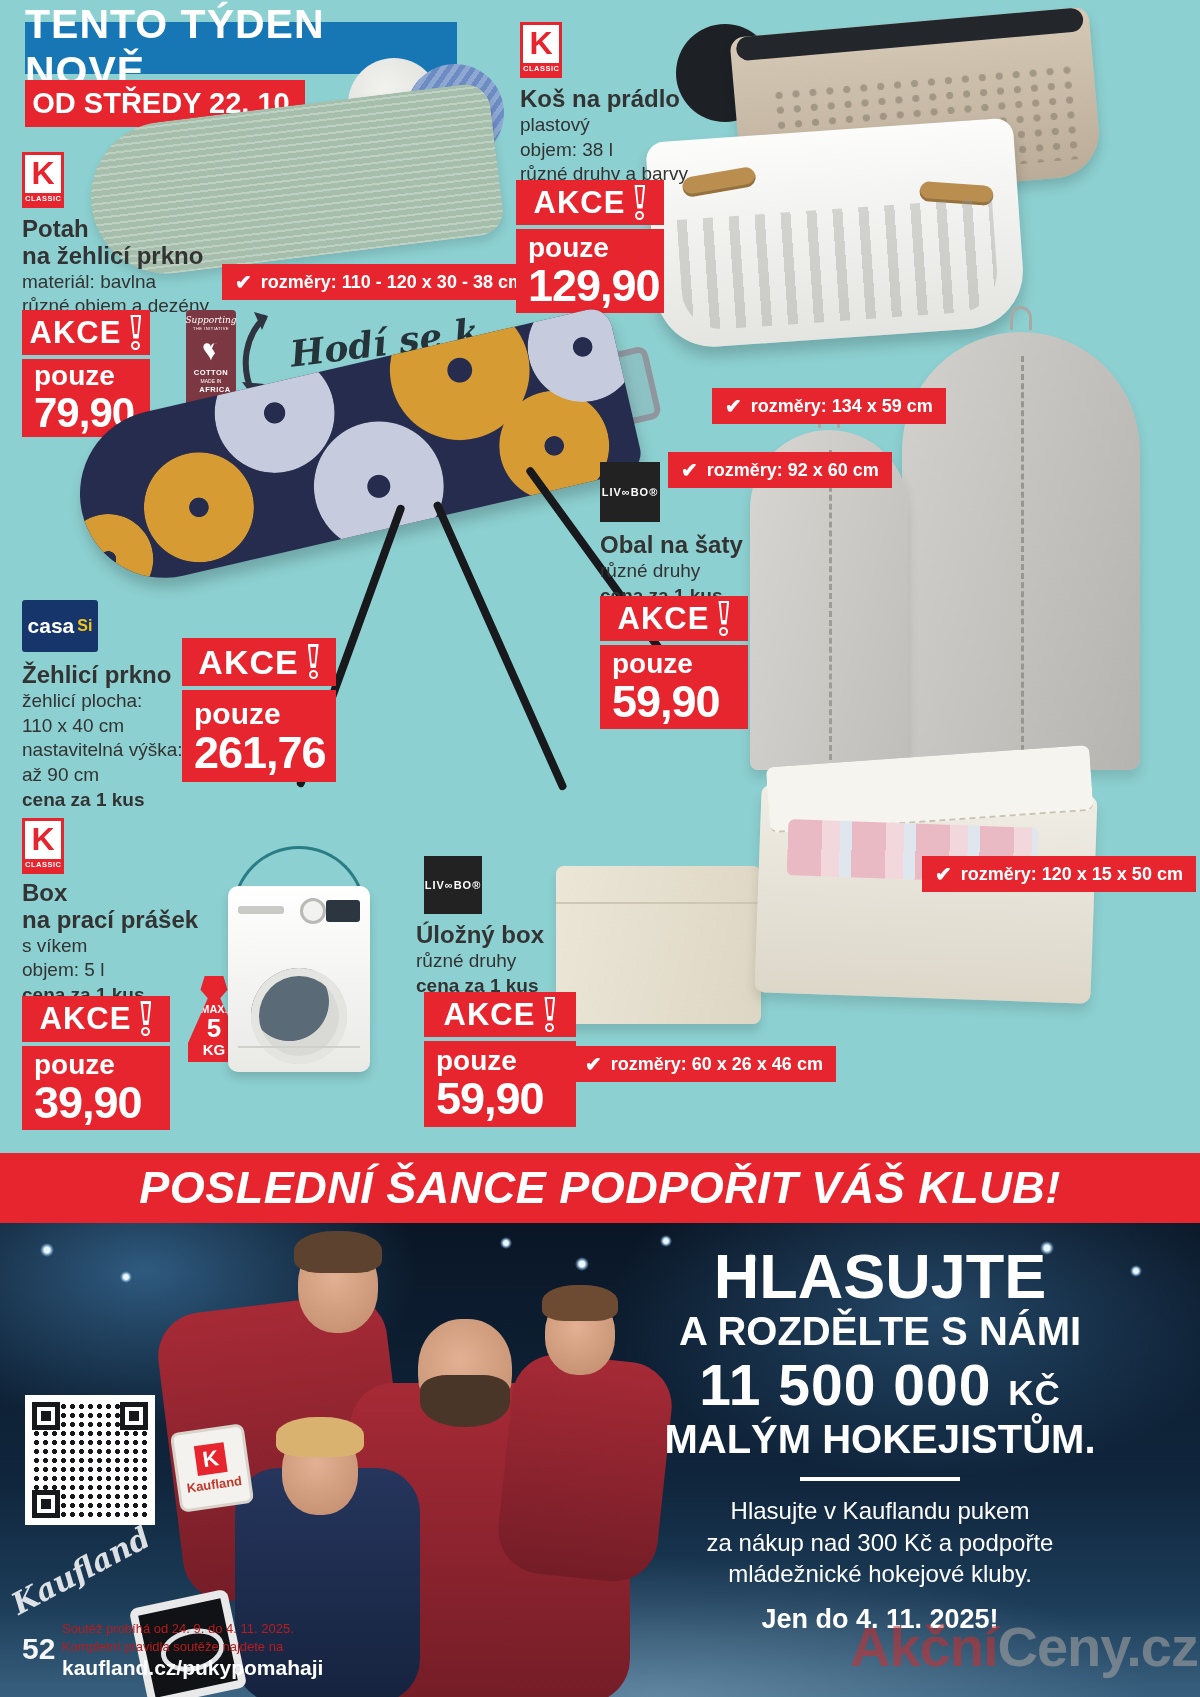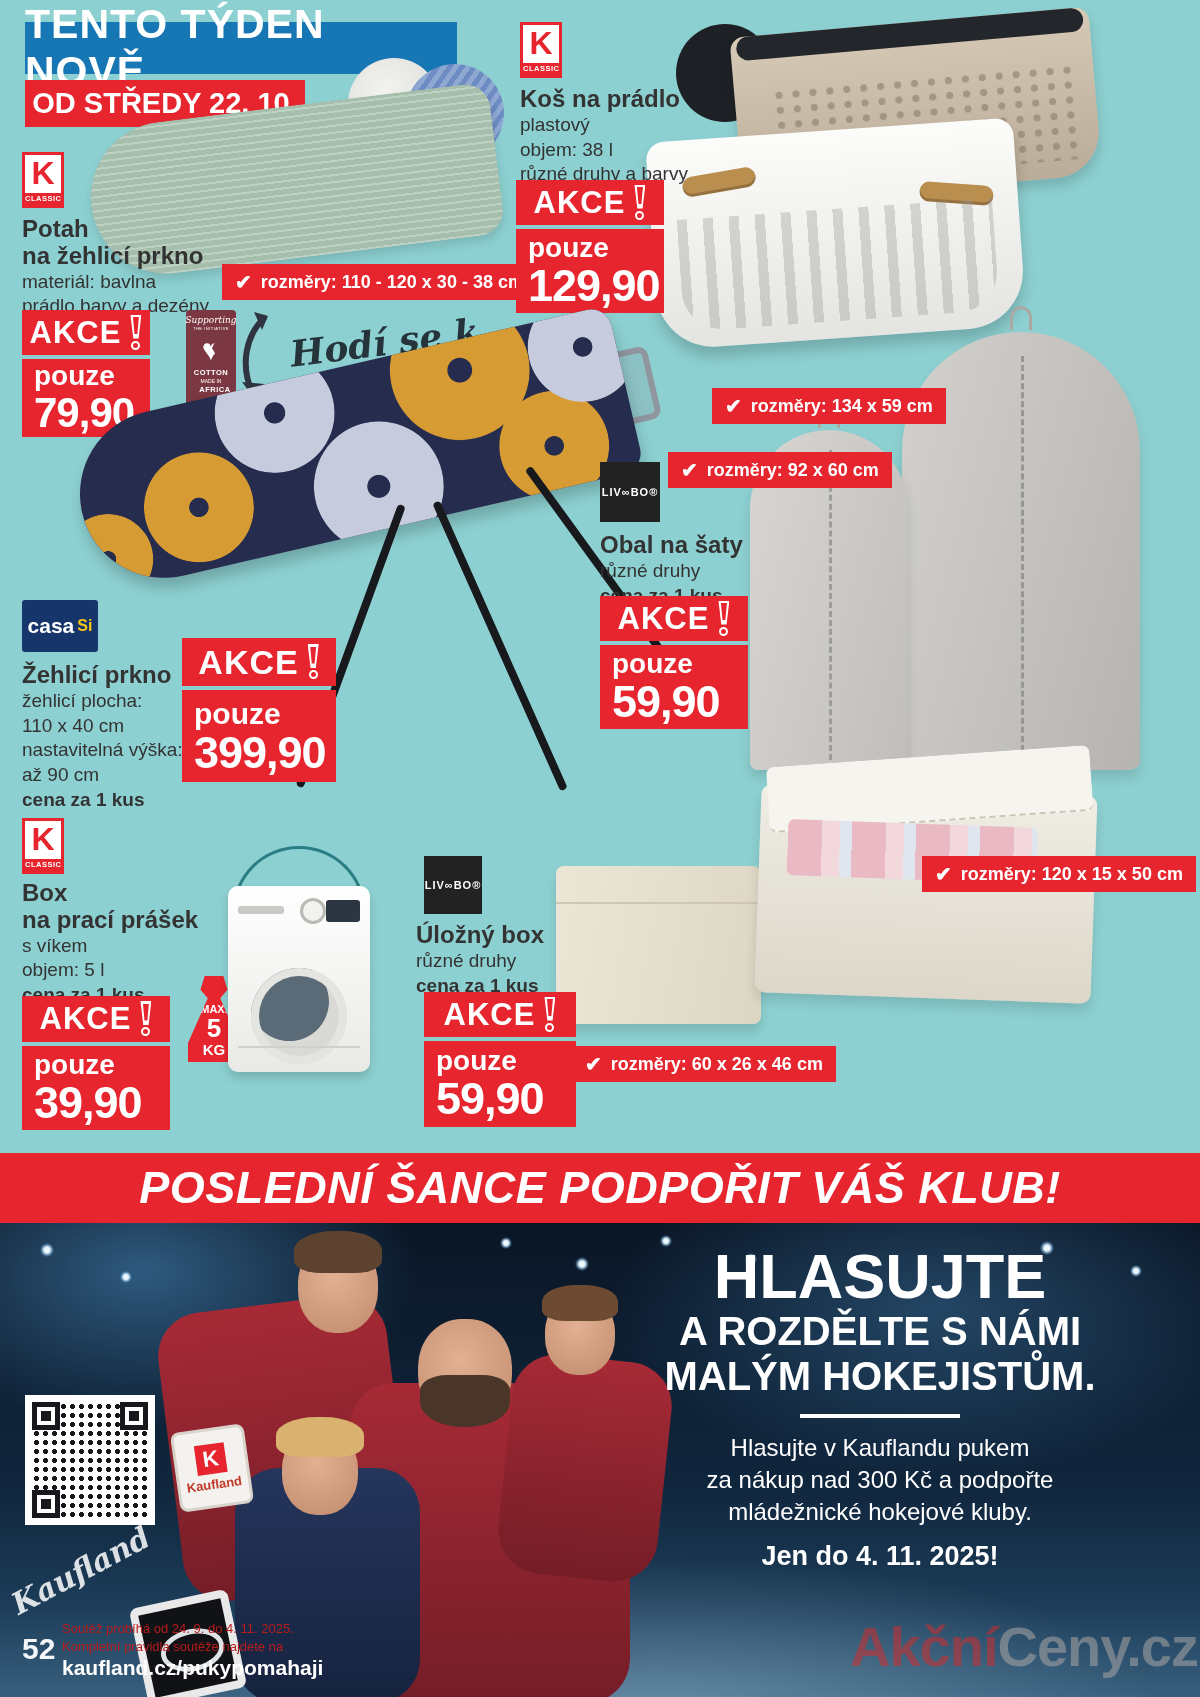--- a/index.html
+++ b/index.html
@@ -175,21 +175,21 @@
   <div class="abs cover-board"></div>
 
   <div class="abs klogo" style="left:22px;top:152px;">
     <span class="kletter">K</span>
     <span class="kclassic">CLASSIC</span>
   </div>
   <div class="abs" style="left:22px;top:216px;width:230px;">
     <div class="ptitle">Potah</div>
     <div class="ptitle">na žehlicí prkno</div>
     <div class="pdet">materiál: bavlna</div>
-    <div class="pdet">prádlo barvy a dezény</div>
+    <div class="pdet">různé objem a dezény</div>
     <div class="pdet pcena">cena za 1 kus</div>
   </div>
   <div class="abs dims" style="left:222px;top:264px;">
     <span class="chk">✔</span>
     <span>rozměry: 110 - 120 x 30 - 38 cm</span>
   </div>
   <div class="abs akce" style="left:22px;top:310px;width:128px;height:45px;">
     <span class="txt">AKCE</span>
     <span class="excl">
         <span class="bar">
@@ -316,21 +316,21 @@
     <span class="txt" style="font-size:34px;">AKCE</span>
     <span class="excl">
         <span class="bar">
           <i></i>
         </span>
         <span class="dot"></span>
       </span>
   </div>
   <div class="abs pricebox" style="left:182px;top:690px;width:154px;height:92px;">
     <span class="pz" style="font-size:30px;">pouze</span>
-    <span class="pr">399,90</span>
+    <span class="pr">261,76</span>
   </div>
 
   <div class="abs klogo" style="left:22px;top:818px;">
     <span class="kletter">K</span>
     <span class="kclassic">CLASSIC</span>
   </div>
   <div class="abs" style="left:22px;top:880px;width:230px;">
     <div class="ptitle">Box</div>
     <div class="ptitle">na prací prášek</div>
     <div class="pdet">s víkem</div>
@@ -441,20 +441,24 @@
   </div>
 
   <div class="abs patch">
     <span class="pk">K</span>
     <span class="pt">Kaufland</span>
   </div>
 
   <div class="abs hl-col">
     <div class="hl1">HLASUJTE</div>
     <div class="hl2">A ROZDĚLTE S NÁMI</div>
+    <div class="hl3">
+      <span>11 500 000</span>
+      <span class="kc">KČ</span>
+    </div>
     <div class="hl4">MALÝM HOKEJISTŮM.</div>
     <div class="divider"></div>
     <div class="body-txt">Hlasujte v Kauflandu pukem</div>
     <div class="body-txt">za nákup nad 300 Kč a podpořte</div>
     <div class="body-txt">mládežnické hokejové kluby.</div>
     <div class="deadline">Jen do 4. 11. 2025!</div>
   </div>
 
 
   <div class="abs puck-card"></div>

